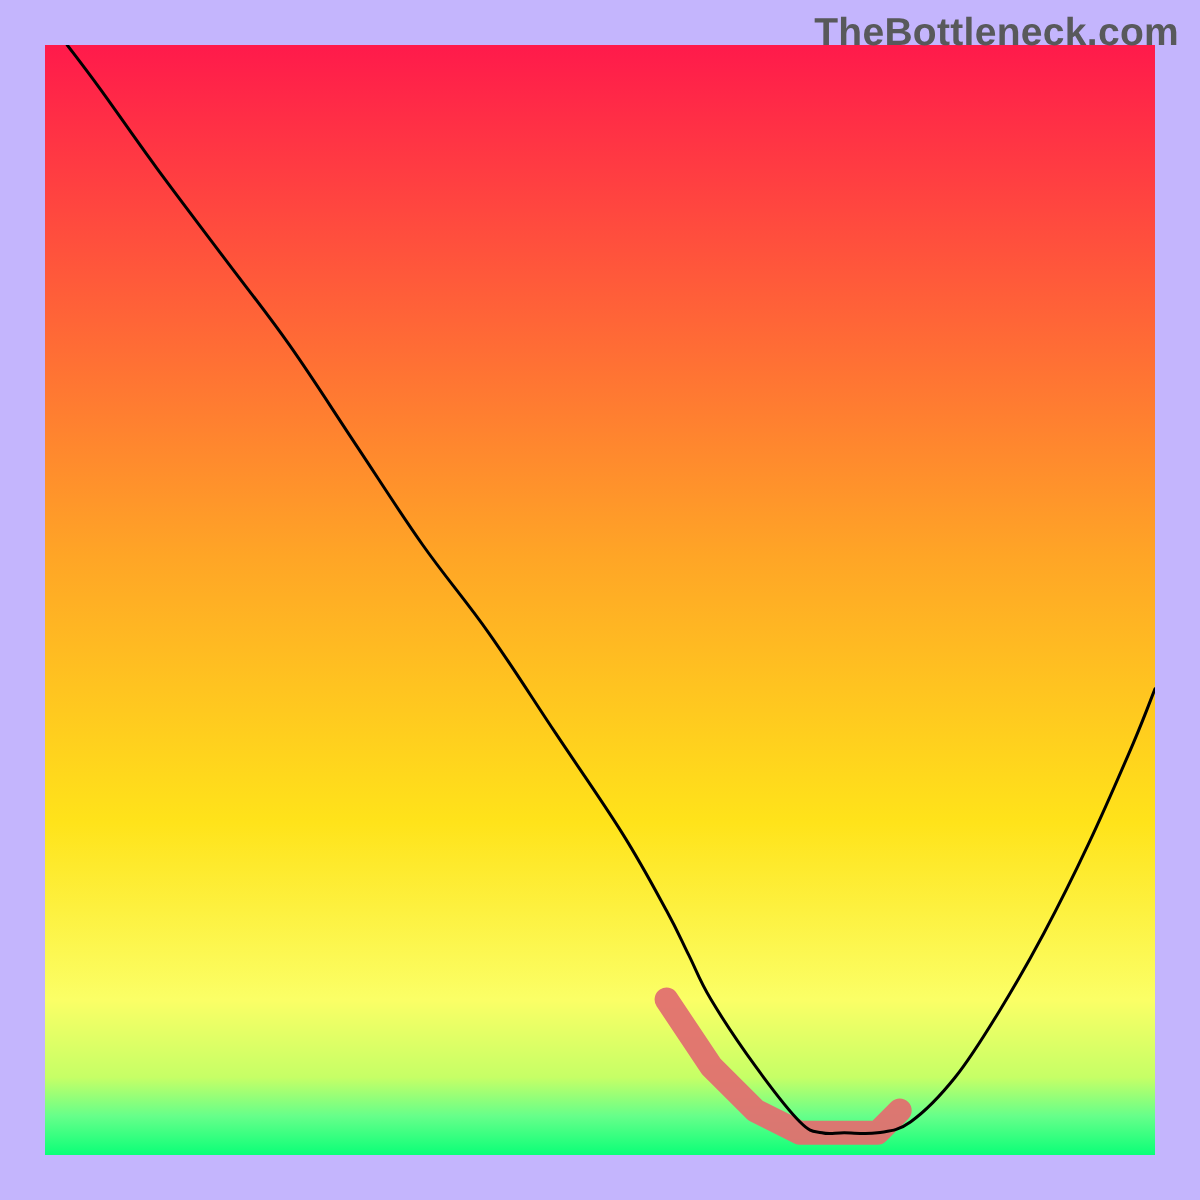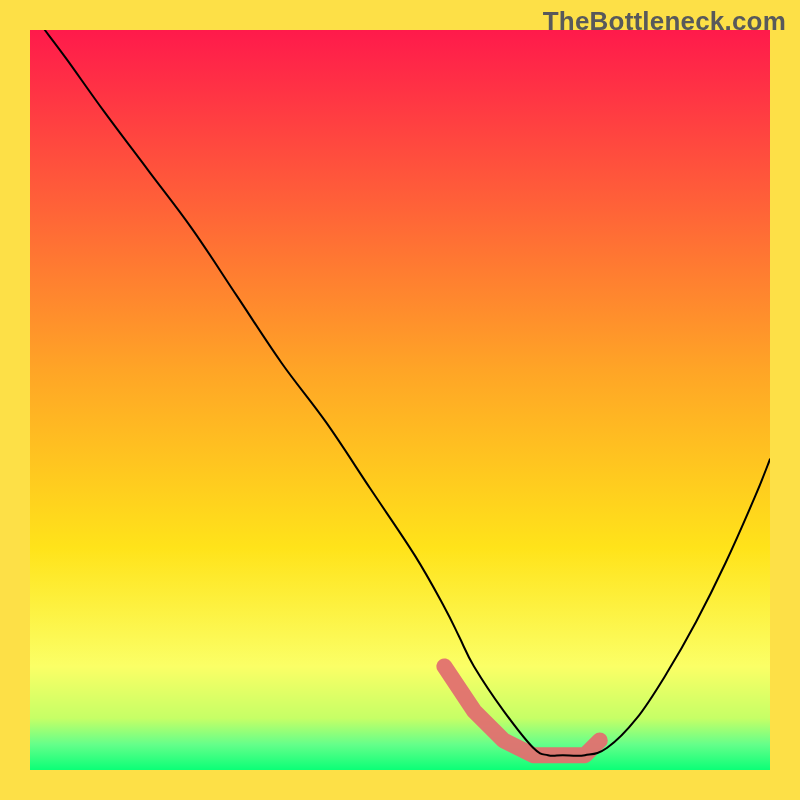--- a/index.html
+++ b/index.html
@@ -1,21 +1,21 @@
 <!DOCTYPE html>
 <html><head>
 <meta charset="utf-8">
 <style>
   * { margin: 0; padding: 0; box-sizing: border-box; }
   html, body { width: 800px; height: 800px; overflow: hidden; background: #000; }
   .frame {
     position: relative;
     width: 800px;
     height: 800px;
-    background: #fde047;
+    background: #c4b5fd;
   }
   .watermark {
     position: absolute;
     top: 6px;
     right: 14px;
     font-family: Arial, Helvetica, sans-serif;
     font-size: 26px;
     font-weight: 600;
     color: #58595b;
     letter-spacing: 0.2px;

